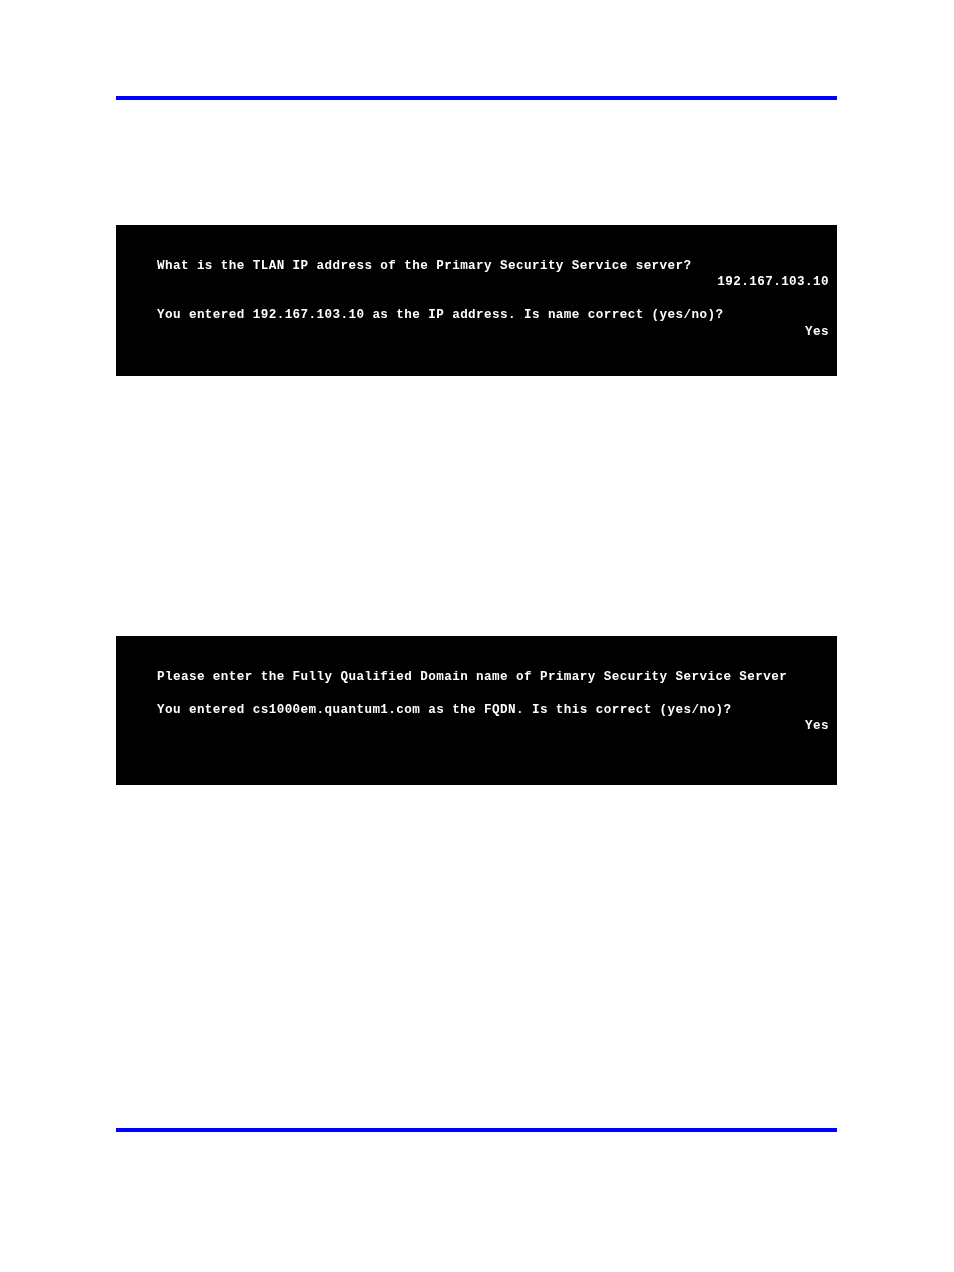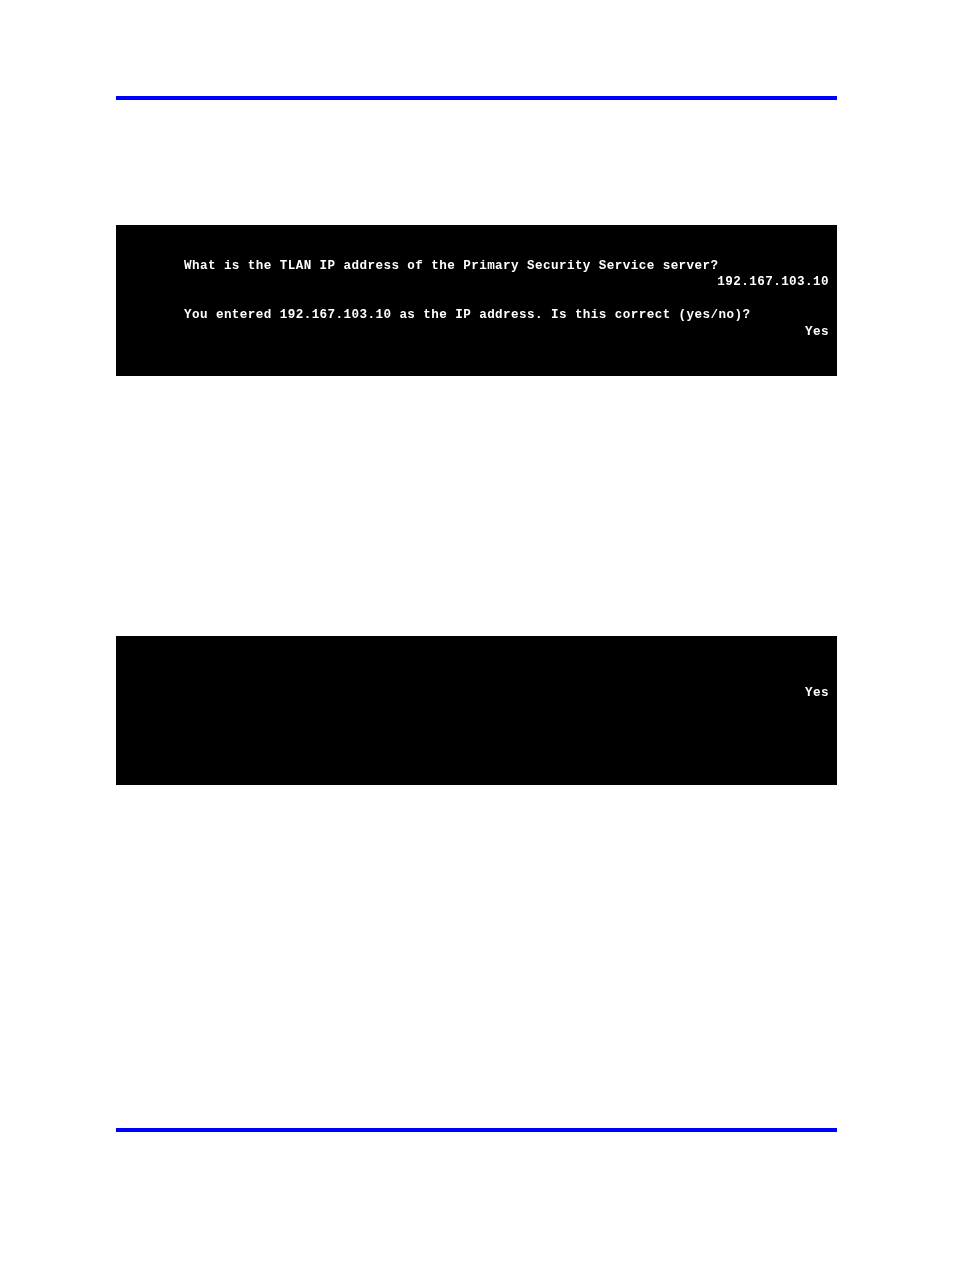--- a/index.html
+++ b/index.html
@@ -72,21 +72,20 @@
   }
 
   .term-line {
     font-family: "Liberation Mono", "DejaVu Sans Mono", monospace;
     font-size: 12.6px;
     line-height: 16.4px;
     color: #ffffff;
     white-space: pre;
     letter-spacing: 0.42px;
     font-weight: 700;
-    margin-left: 27px;
     -webkit-font-smoothing: none;
   }
   .term-line.blank {
     height: 16.4px;
   }
   
   .term-line.input {
     font-weight: 700;
     text-align: right;
   }
@@ -100,28 +99,30 @@
     <div class="header-text"></div>
   </div>
 
   <div class="rule rule-header"></div>
 
   <div class="terminal terminal-1">
     <div class="terminal-body">
       <div class="term-line">What is the TLAN IP address of the Primary Security Service server?</div>
       <div class="term-line input">192.167.103.10</div>
       <div class="term-line blank"></div>
-      <div class="term-line">You entered 192.167.103.10 as the IP address. Is this correct (yes/no)?</div>
+      <div class="term-line">You entered 192.167.103.10 as the IP address. Is name correct (yes/no)?</div>
       <div class="term-line input">Yes</div>
     </div>
   </div>
 
   <div class="terminal terminal-2">
     <div class="terminal-body">
+      <div class="term-line">Please enter the Fully Qualified Domain name of Primary Security Service Server</div>
       <div class="term-line blank"></div>
+      <div class="term-line">You entered cs1000em.quantum1.com as the FQDN. Is this correct (yes/no)?</div>
       <div class="term-line input">Yes</div>
     </div>
   </div>
 
   <div class="rule rule-footer"></div>
 
   <div class="footer-zone">
     <div class="footer-text"></div>
   </div>
 

